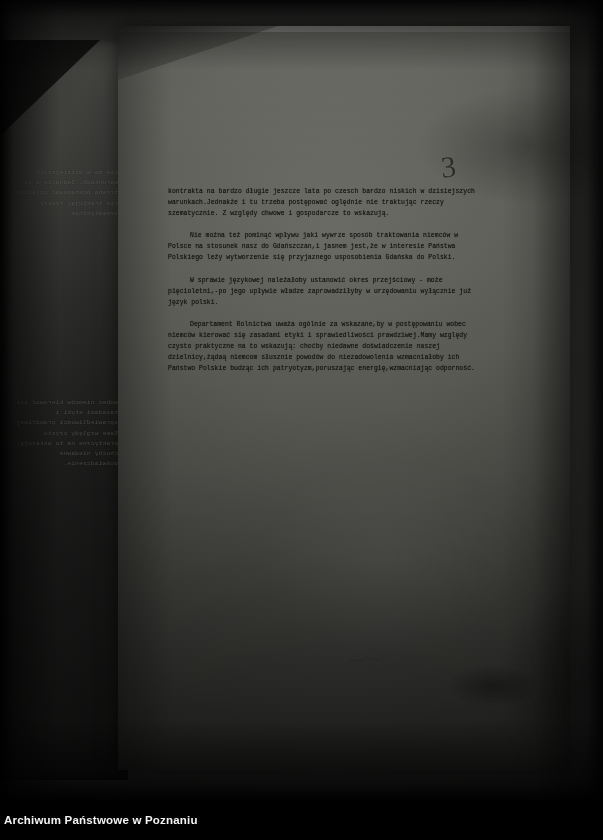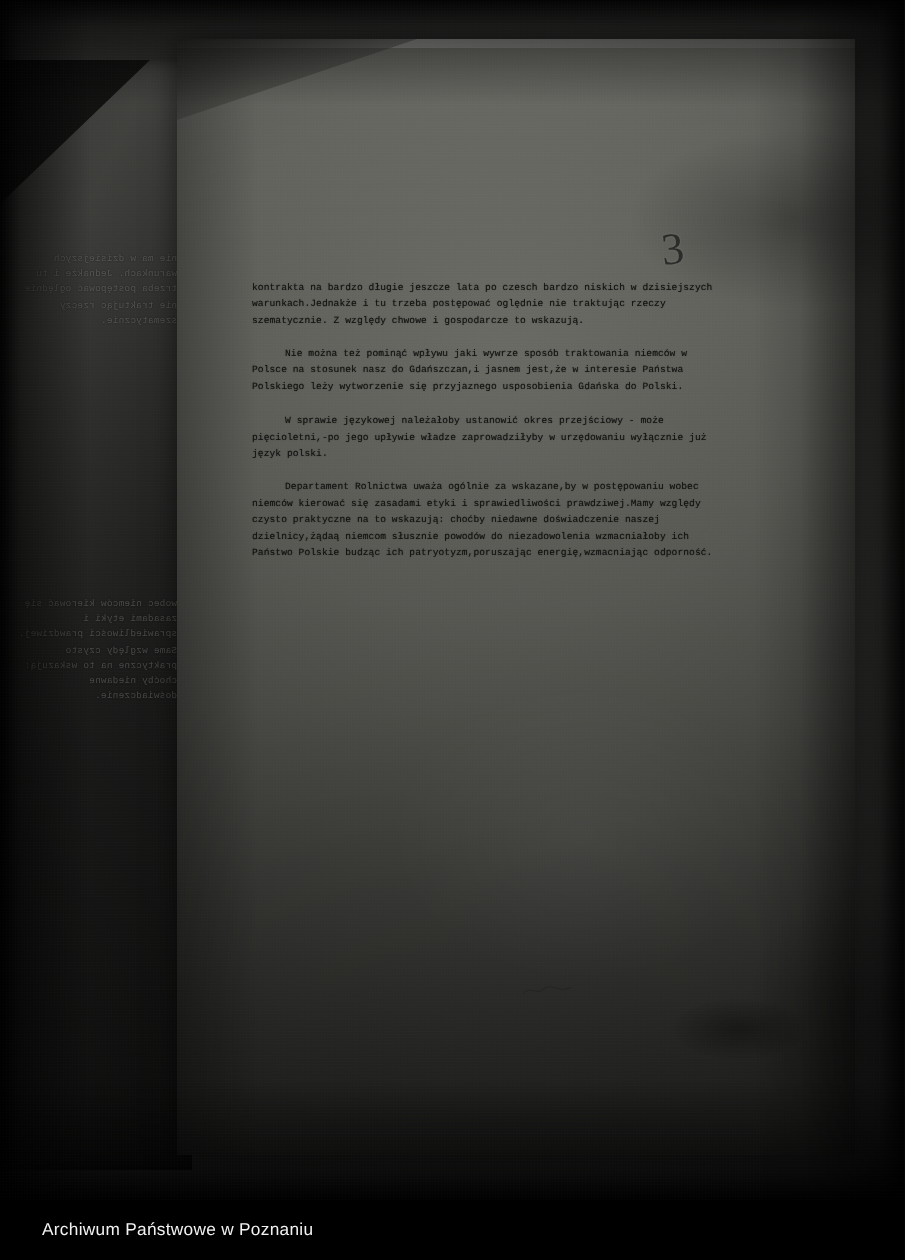--- a/index.html
+++ b/index.html
@@ -194,21 +194,22 @@
     height: 40px;
     background: #000;
     display: flex;
     align-items: center;
   }
   .footer-label {
     color: #f2f2f2;
     font-family: "Liberation Sans", sans-serif;
     font-size: 11.5px;
     letter-spacing: 0.2px;
-    padding-left: 28px;
+    padding-left: 4px;
+    font-weight: bold;
   }
 
   
   .grain {
     position: absolute;
     left: 0; top: 0;
     width: 603px; height: 800px;
     opacity: 0.16;
     pointer-events: none;
     background-image:

